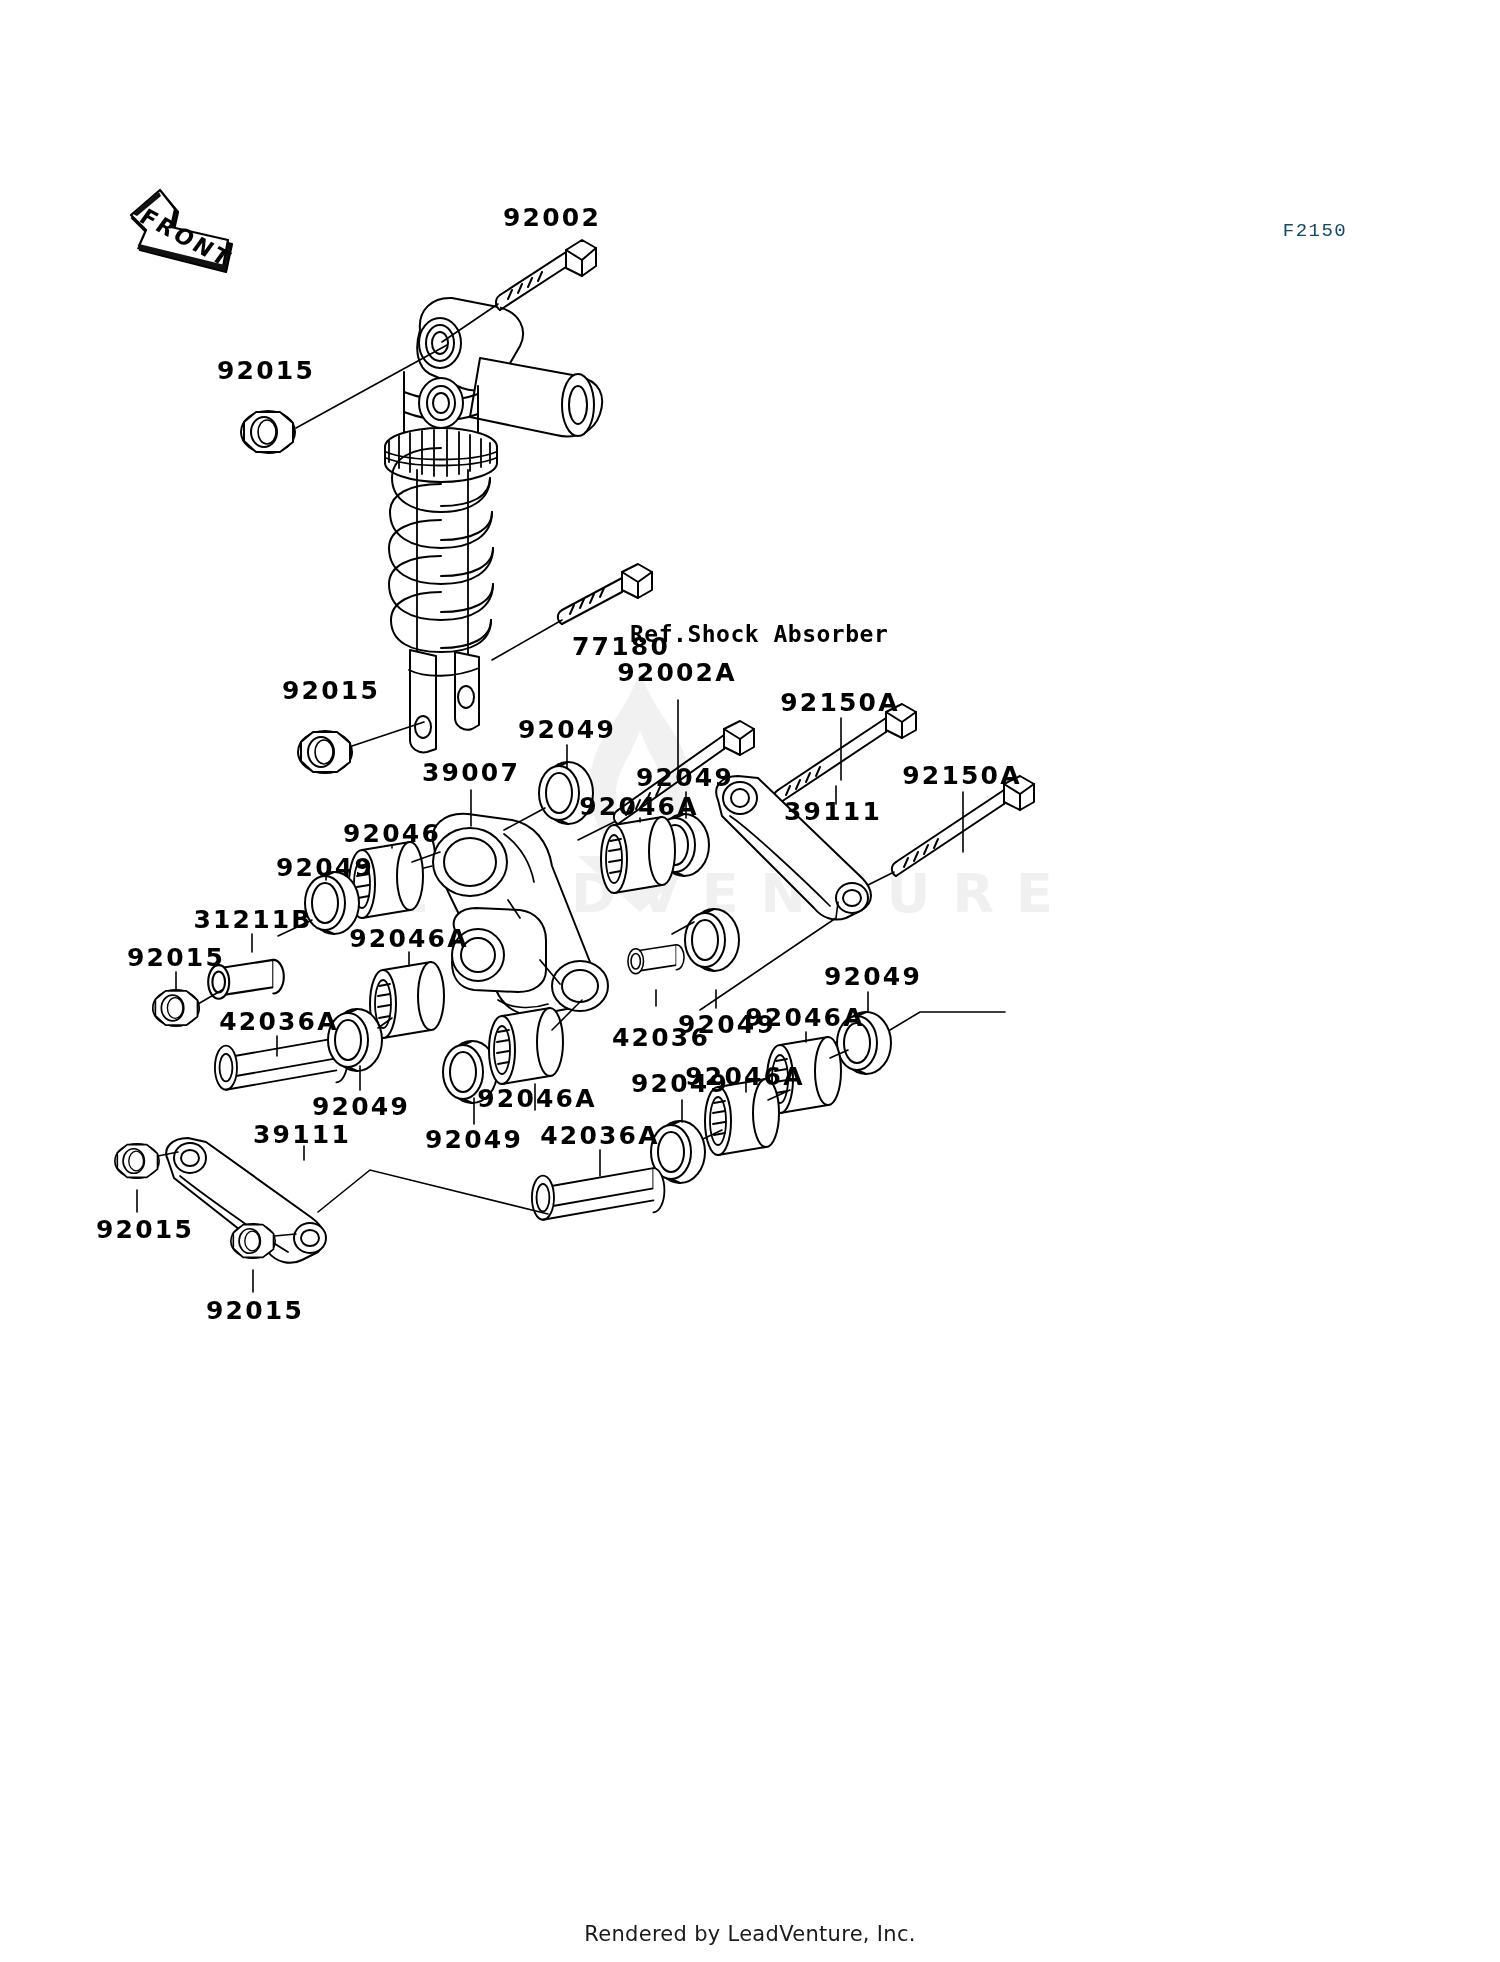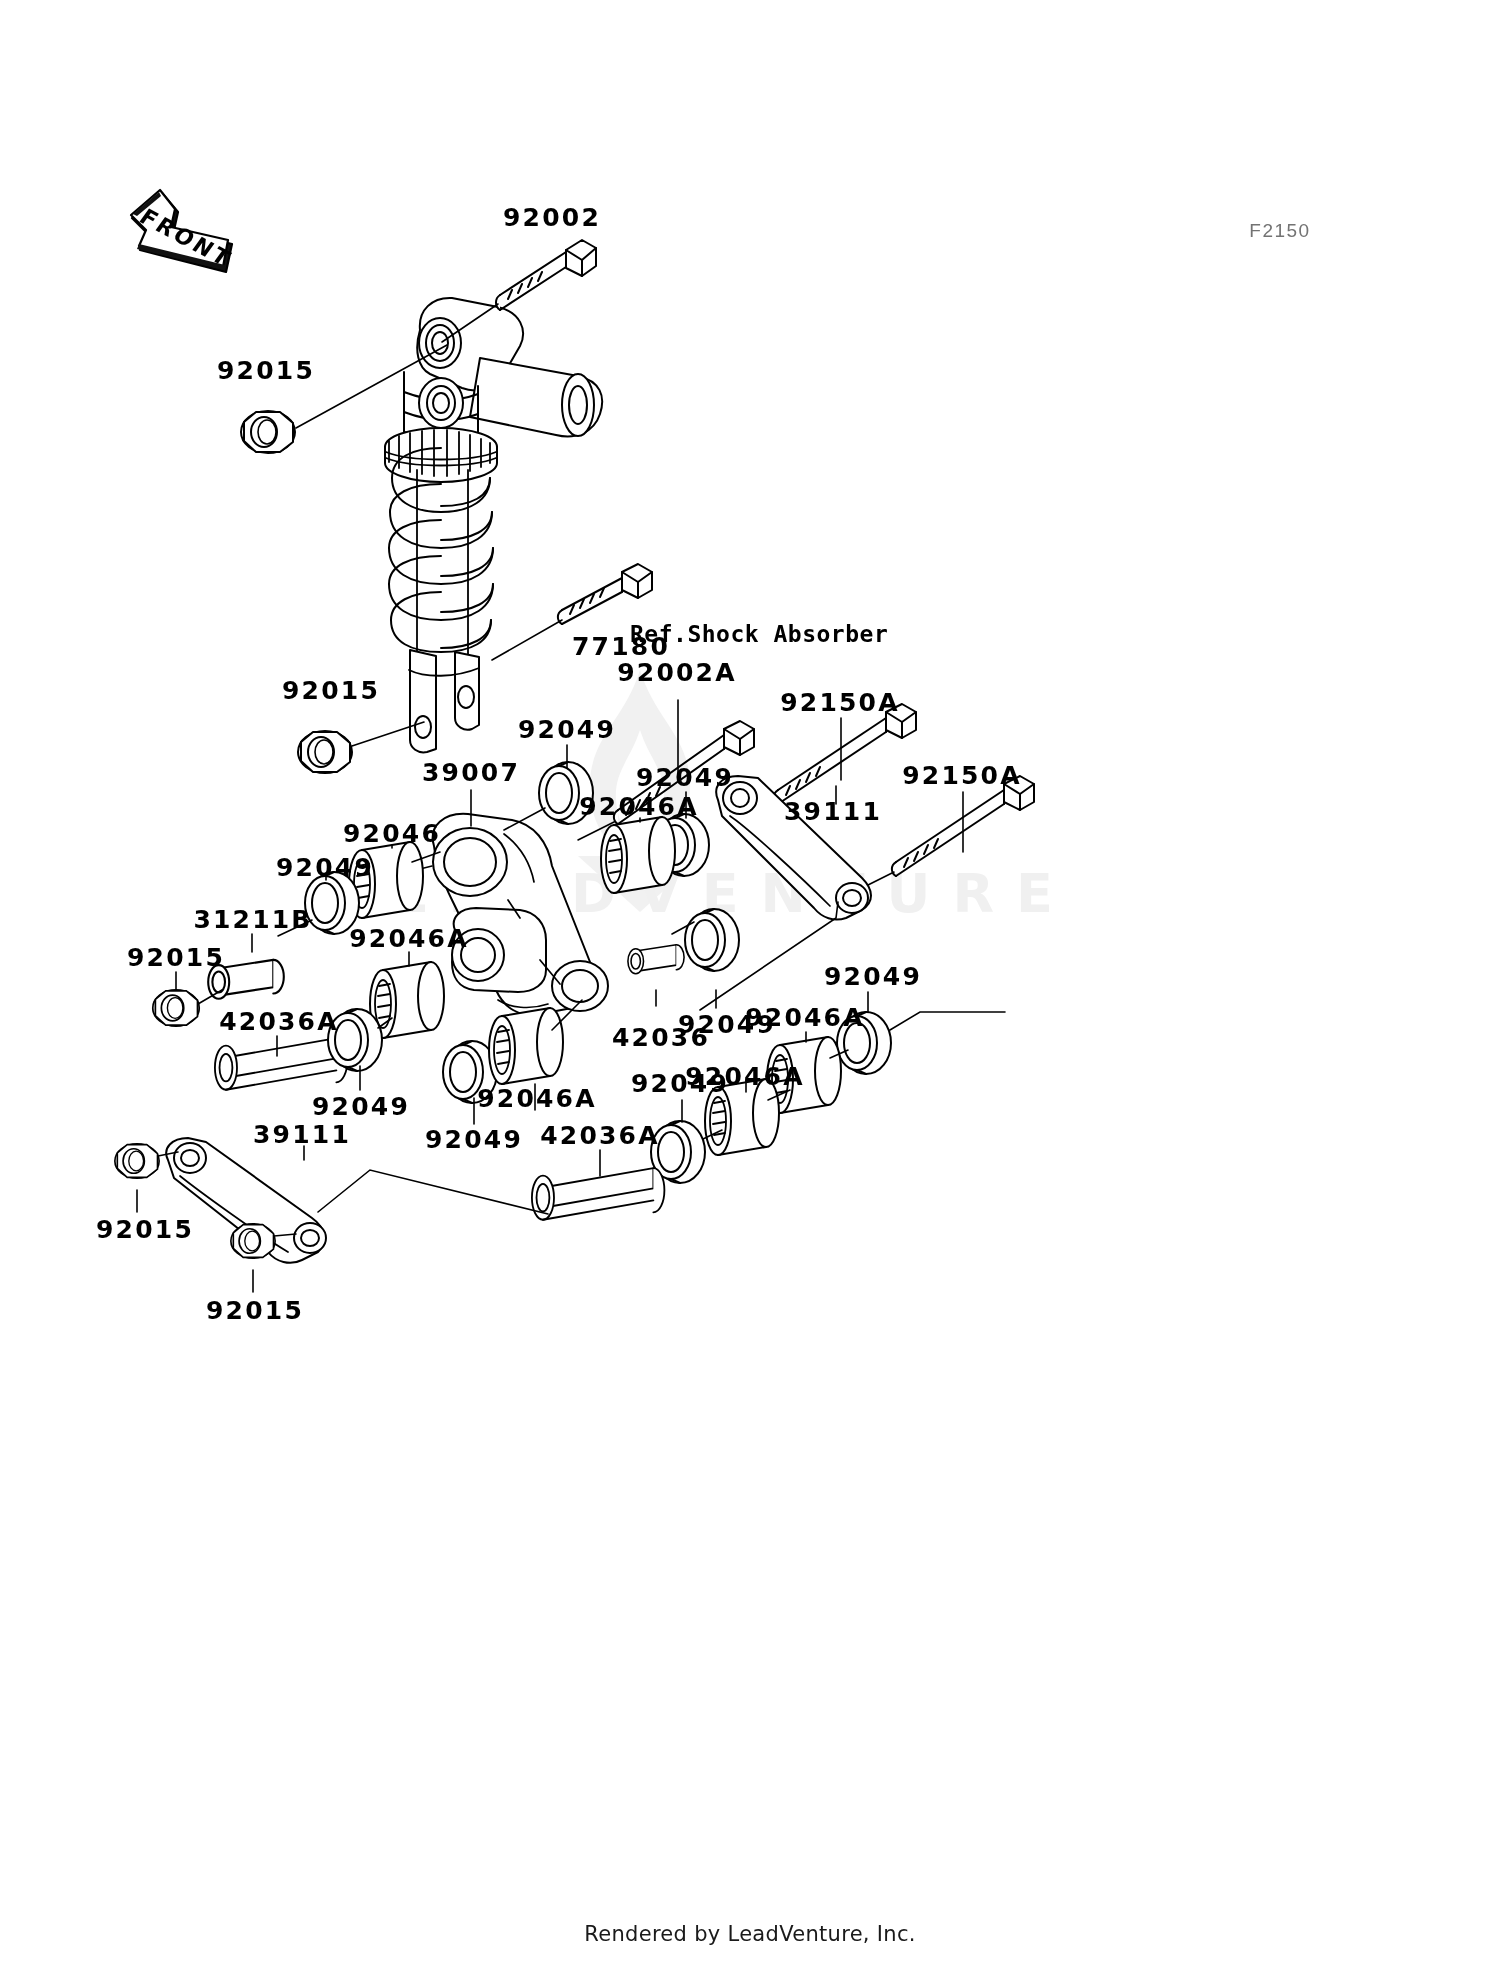--- a/index.html
+++ b/index.html
@@ -41,26 +41,27 @@
     font-weight: bold;
     font-size: 23px;
     letter-spacing: 0.5px;
     color: #000000;
     white-space: nowrap;
     transform: translate(0, -50%);
     line-height: 1;
   }
   #sheet-code {
     position: absolute;
-    font-family: Liberation Sans, sans-serif;
+    font-family: Liberation Mono, monospace;
     font-size: 19px;
     letter-spacing: 1.5px;
-    color: #737373;
+    color: #0c4a6e;
     white-space: nowrap;
     transform: translate(-50%, -50%);
+    margin-left: 35px;
   }
   #footer-credit {
     position: absolute;
     left: 0;
     right: 0;
     bottom: 16px;
     text-align: center;
     font-family: "DejaVu Sans", sans-serif;
     font-size: 21px;
     color: #1a1a1a;

